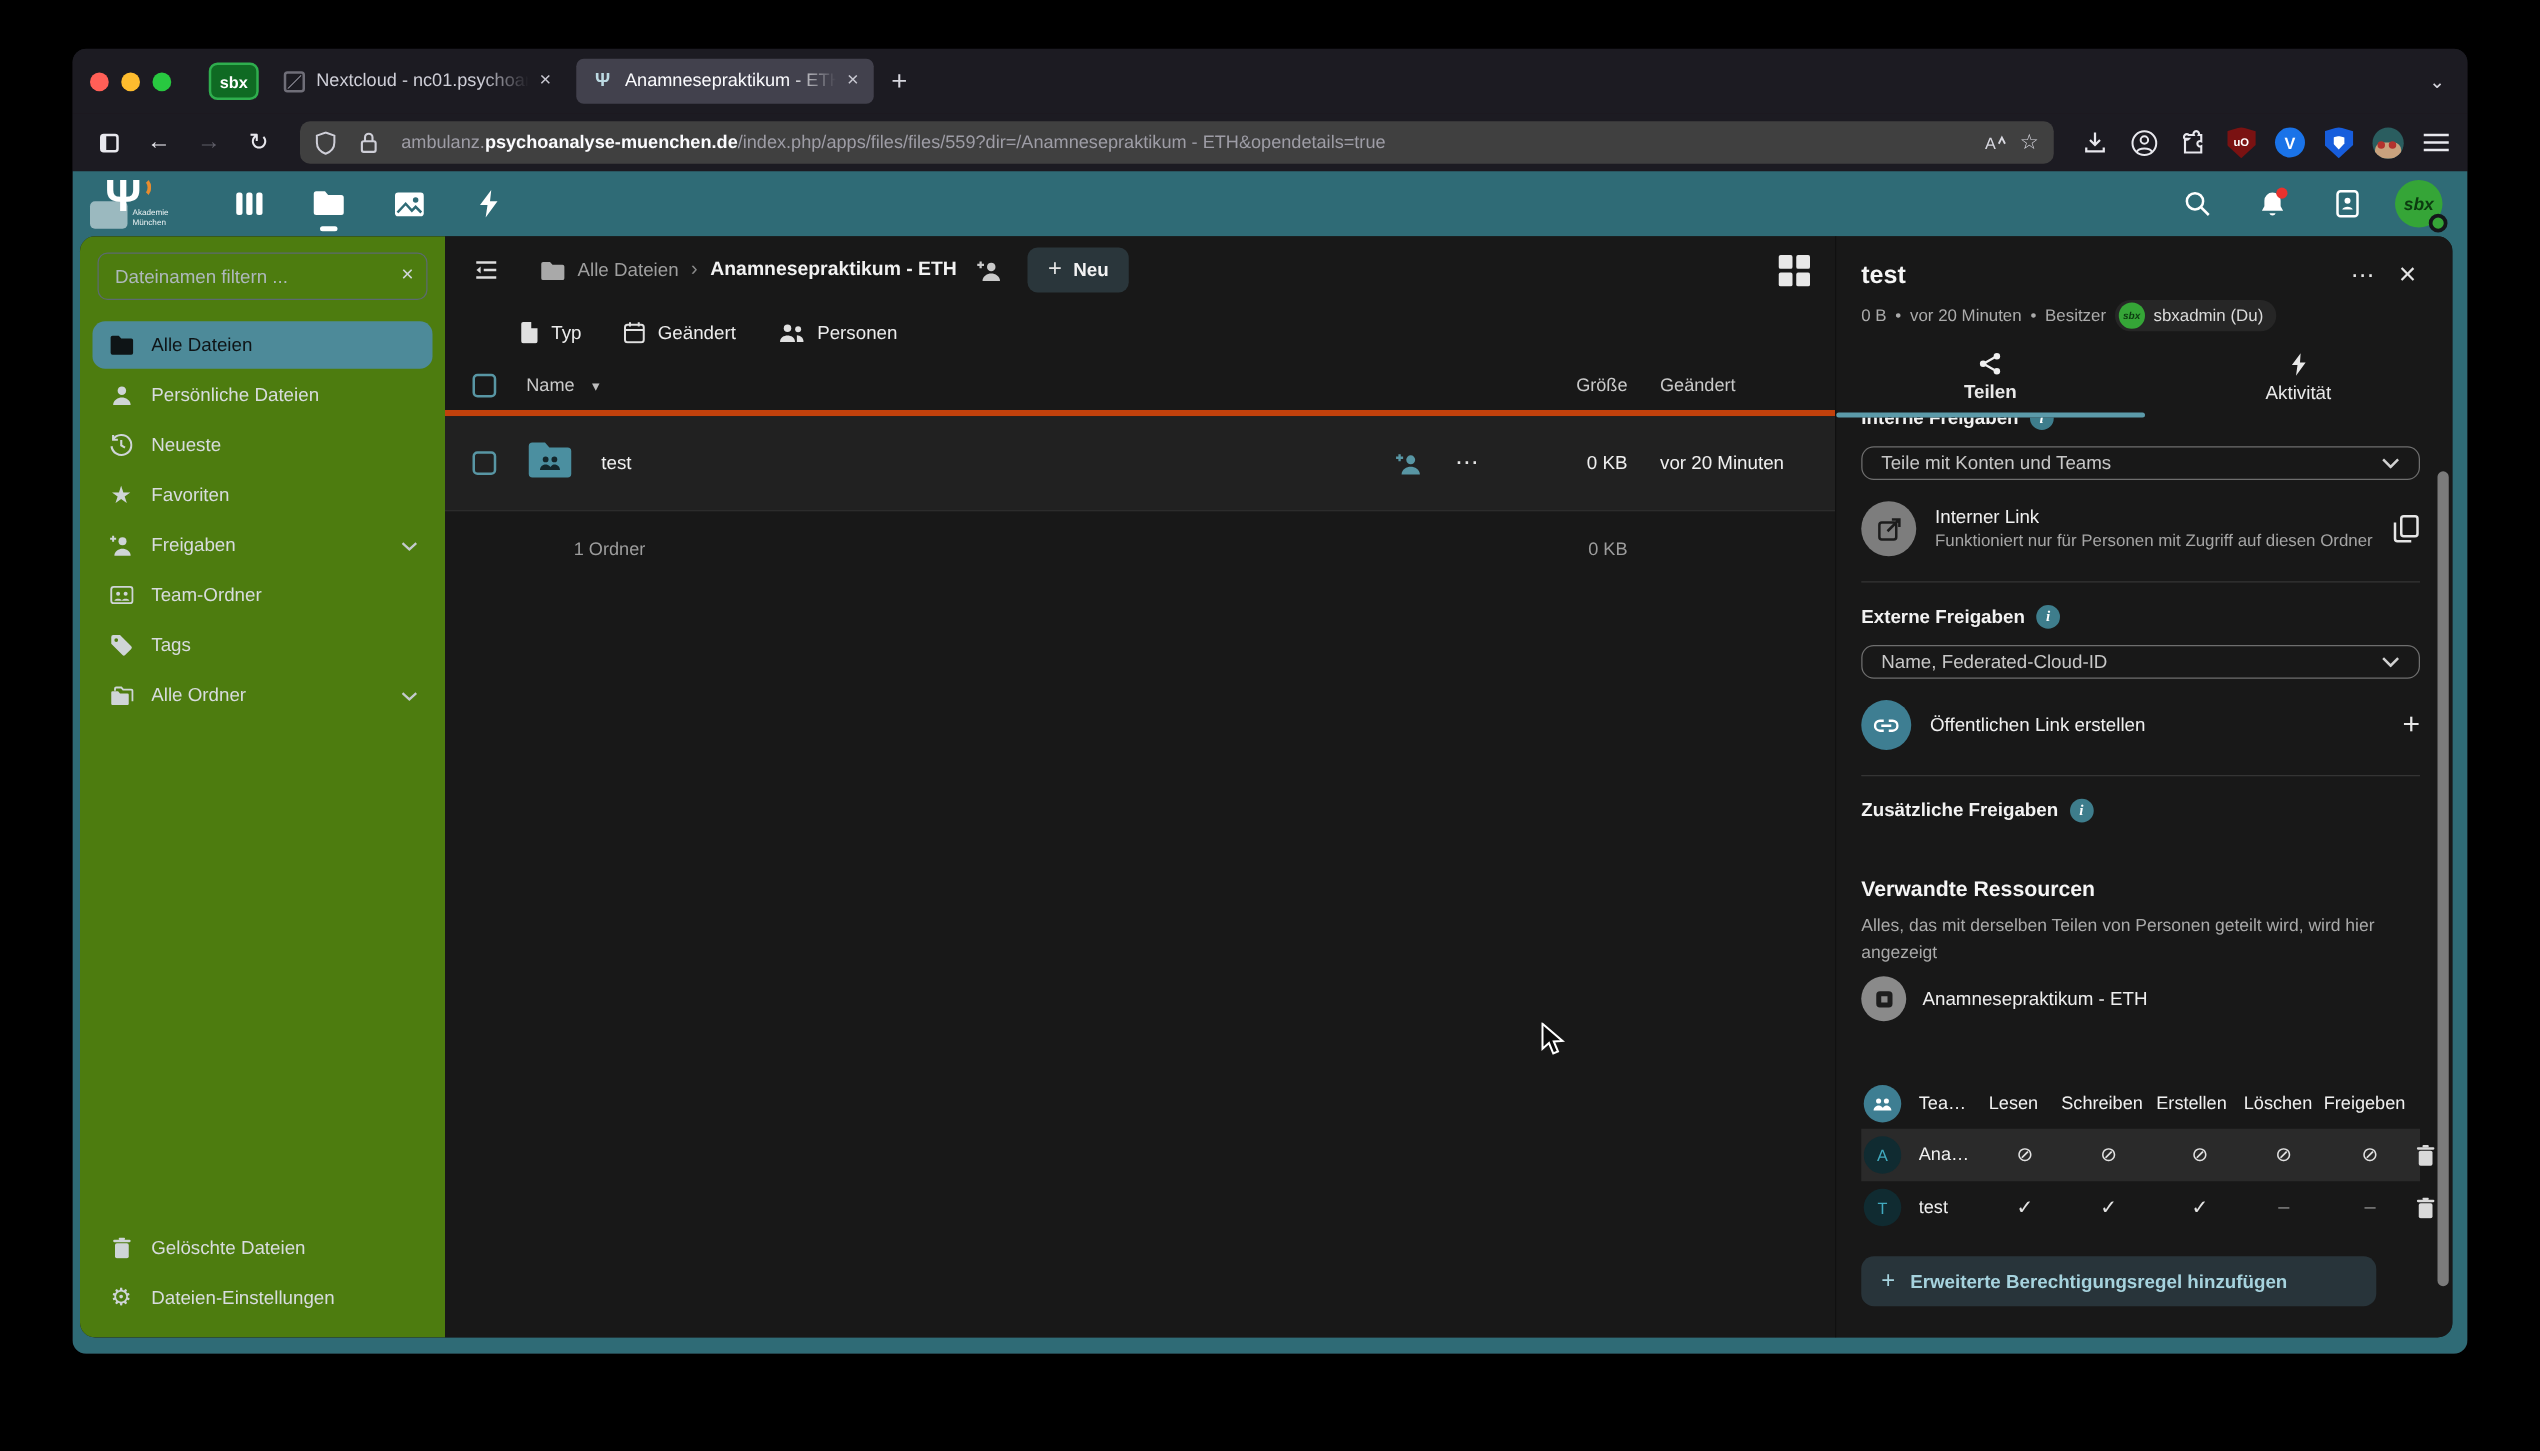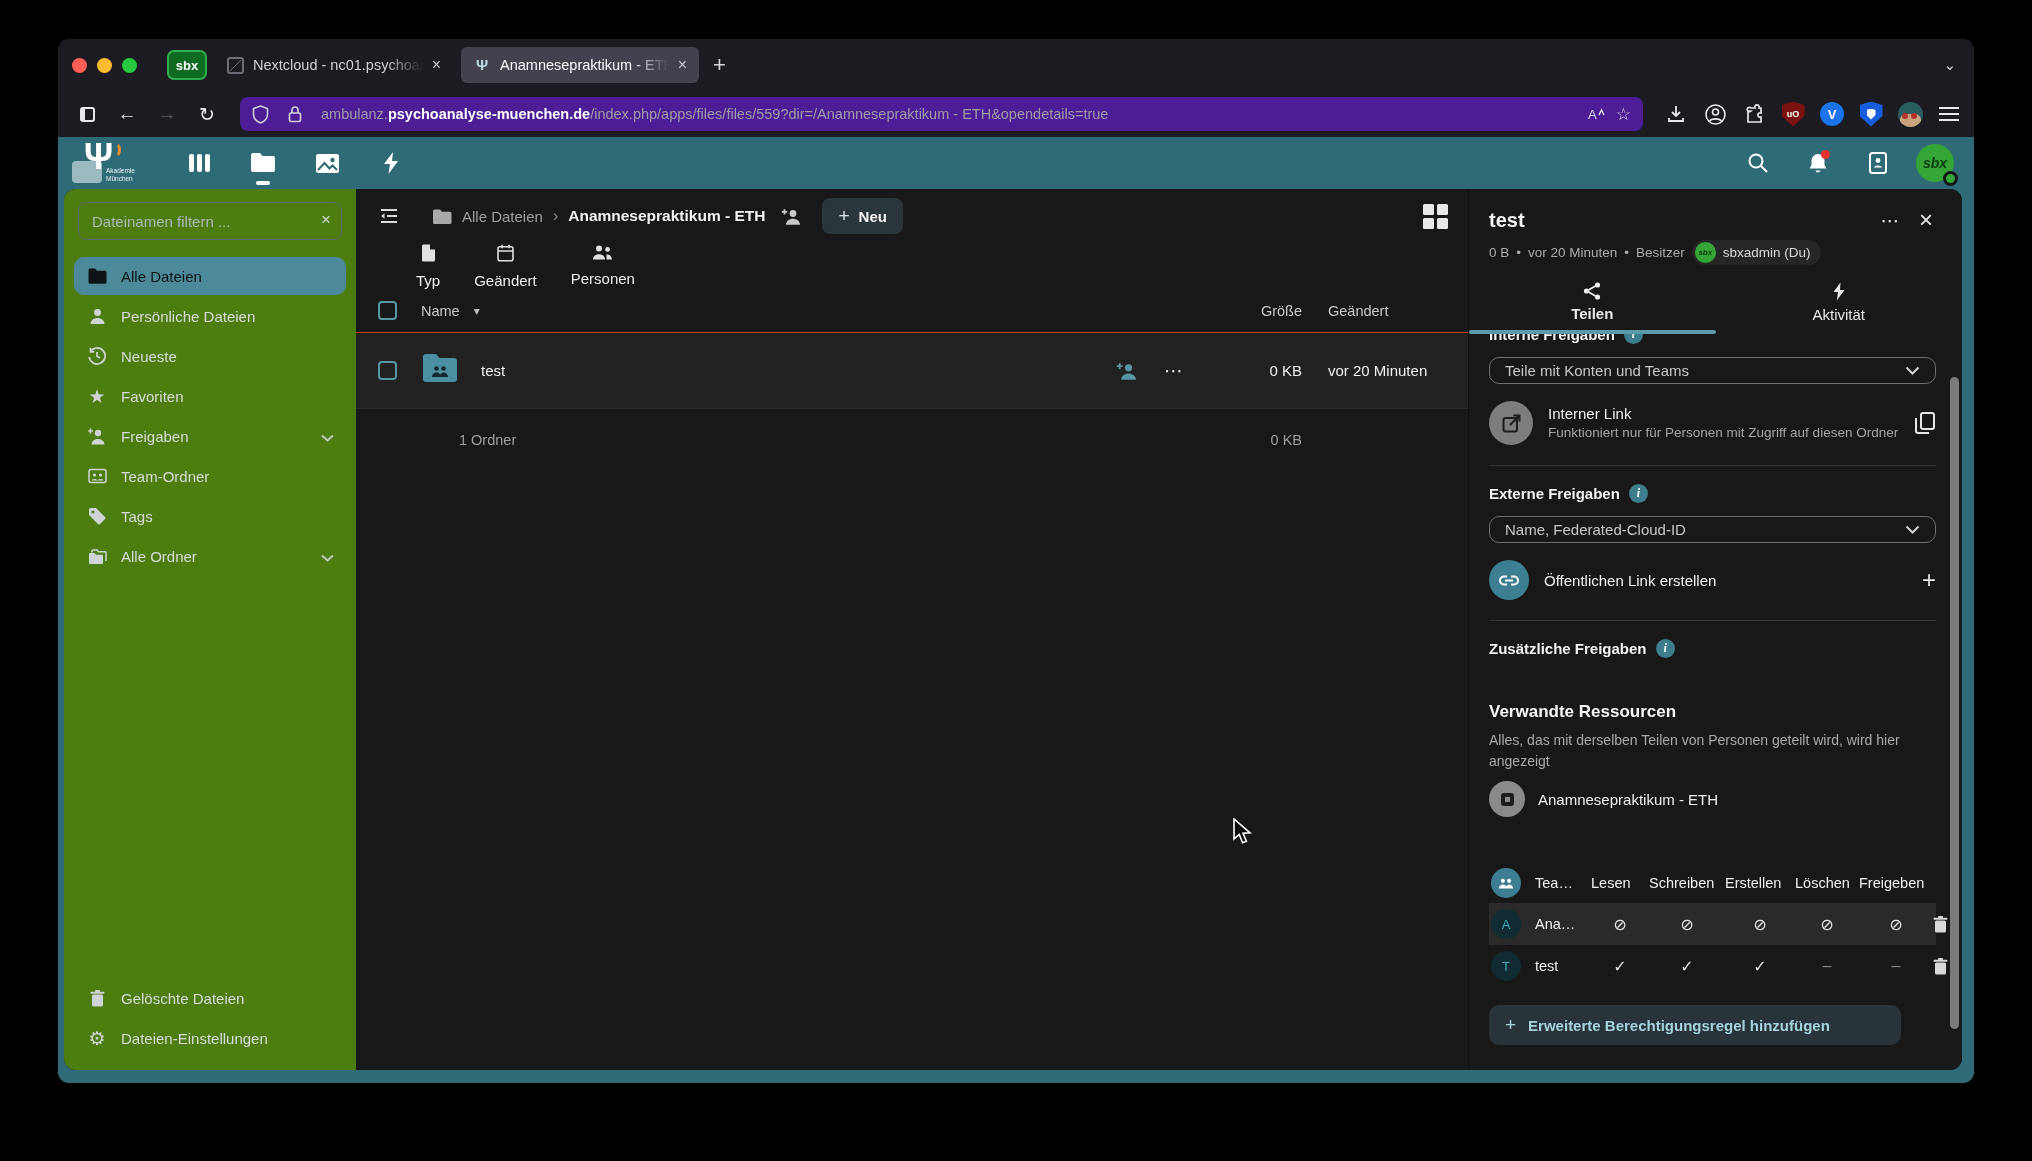--- a/index.html
+++ b/index.html
@@ -28,21 +28,21 @@
   .fav2 { width:18px; height:18px; flex:none; color:#bcd9e2; font-size:15px; font-weight:bold; line-height:18px; text-align:center; }
   .newtab { font-size:22px; color:#d6d6de; margin-left:6px; }
   .tabbar-spacer{flex:1}
   .tabs-chevron { color:#d6d6de; font-size:15px; margin-right:4px; }
 
   
   .navbar { height:46px; display:flex; align-items:center; padding:0 12px; gap:6px; background:#1c1b22; }
   .nav-ico { width:34px; height:30px; display:flex; align-items:center; justify-content:center; color:#e8e8ee; font-size:19px; border-radius:6px; flex:none; }
   .nav-ico.dim { color:#5f5e68; }
   .winbox { width:15px; height:15px; border:2px solid #e8e8ee; border-radius:3px; border-left-width:5px; }
-  .urlbar { flex:1; height:34px; margin:0 10px; background:#4c1d95; border-radius:8px; display:flex; align-items:center; padding:0 12px; gap:19px; overflow:hidden; }
+  .urlbar { flex:1; height:34px; margin:0 10px; background:#404040; border-radius:8px; display:flex; align-items:center; padding:0 12px; gap:19px; overflow:hidden; }
   .urlbar svg{flex:none}
   .url-text { flex:1; font-size:14.5px; color:#9e9da6; white-space:nowrap; overflow:hidden; }
   .url-text b { color:#fbfbfe; font-weight:bold; }
   .url-right { display:flex; gap:10px; align-items:center; color:#d8d8e0; }
   .ext-row { display:flex; align-items:center; gap:13px; margin-left:4px; }
   .ext { width:26px; height:26px; display:flex; align-items:center; justify-content:center; flex:none; }
   .ublock { width:23px; height:25px; background:#7a1212; clip-path:polygon(50% 0,100% 14%,100% 58%,50% 100%,0 58%,0 14%); color:#fff; font-size:9px; font-weight:bold; display:flex; align-items:center; justify-content:center; }
   .vcirc { width:24px; height:24px; border-radius:50%; background:#1a73e8; color:#fff; font-weight:bold; font-size:13px; display:flex; align-items:center; justify-content:center; }
   .bitw { width:23px; height:25px; background:#175ddc; clip-path:polygon(50% 0,100% 14%,100% 58%,50% 100%,0 58%,0 14%); display:flex; align-items:center; justify-content:center; }
   .bitw i { width:9px; height:11px; background:#fff; clip-path:polygon(50% 0,100% 14%,100% 58%,50% 100%,0 58%,0 14%); }
@@ -98,26 +98,26 @@
   .crumb .c-root { color:#9f9f9f; font-size:15px; }
   .crumb .c-sep { color:#8a8a8a; font-size:16px; }
   .crumb .c-cur { color:#f2f2f2; font-size:15.5px; font-weight:bold; }
   .crumb-share { color:#c9c9c9; margin-left:6px; display:flex; }
   .new-btn { margin-left:14px; height:36px; padding:0 16px; border-radius:8px; background:#2a363b; color:#f3f3f3; font-weight:bold; font-size:15px; display:flex; align-items:center; gap:9px; }
   .new-btn .plus { font-weight:normal; font-size:19px; color:#e4e4e4; }
   .files-spacer { flex:1; }
   .gridview { display:grid; grid-template-columns:11px 11px; grid-template-rows:11px 11px; gap:3px; }
   .gridview i { background:#e8e8e8; border-radius:1.5px; }
   .chips { height:46px; display:flex; align-items:center; gap:34px; padding:0 14px 0 60px; }
-  .chip { display:flex; align-items:center; gap:10px; color:#ececec; font-size:15px; font-weight:500;flex-direction:column; }
+  .chip { display:flex; align-items:center; gap:10px; color:#ececec; font-size:15px; font-weight:500; }
   .chip svg { color:#e0e0e0; }
 
   .ftable { flex:1; display:flex; flex-direction:column; }
   .frow { display:flex; align-items:center; padding:0 14px 0 22px; }
-  .fhead { height:44px; color:#c9c9c9; font-size:14.5px; border-bottom:1px solid #c2410c; }
+  .fhead { height:44px; color:#c9c9c9; font-size:14.5px; border-bottom:5px solid #c2410c; }
   .fcheck { width:19px; height:19px; border:2px solid #5896a4; border-radius:4px; flex:none; margin-right:24px; }
   .fname { flex:1; display:flex; align-items:center; gap:8px; min-width:0; }
   .sort { color:#bdbdbd; font-size:12px; margin-left:6px; }
   .fsize { width:96px; text-align:right; flex:none; }
   .fmod { width:152px; padding-left:26px; flex:none; }
   .facts { display:flex; align-items:center; gap:26px; margin-right:22px; }
   .fdata { height:76px; background:#212121; border-bottom:1px solid #2c2c2c; color:#f0f0f0; font-size:15px; }
   .folder-big { width:38px; height:38px; color:#4b8fa0; position:relative; flex:none; margin-right:14px; }
   .folder-big .grp { position:absolute; left:50%; top:55%; transform:translate(-50%,-50%); color:#13272c; }
   .fsummary { height:62px; color:#9d9d9d; font-size:14.5px; }

